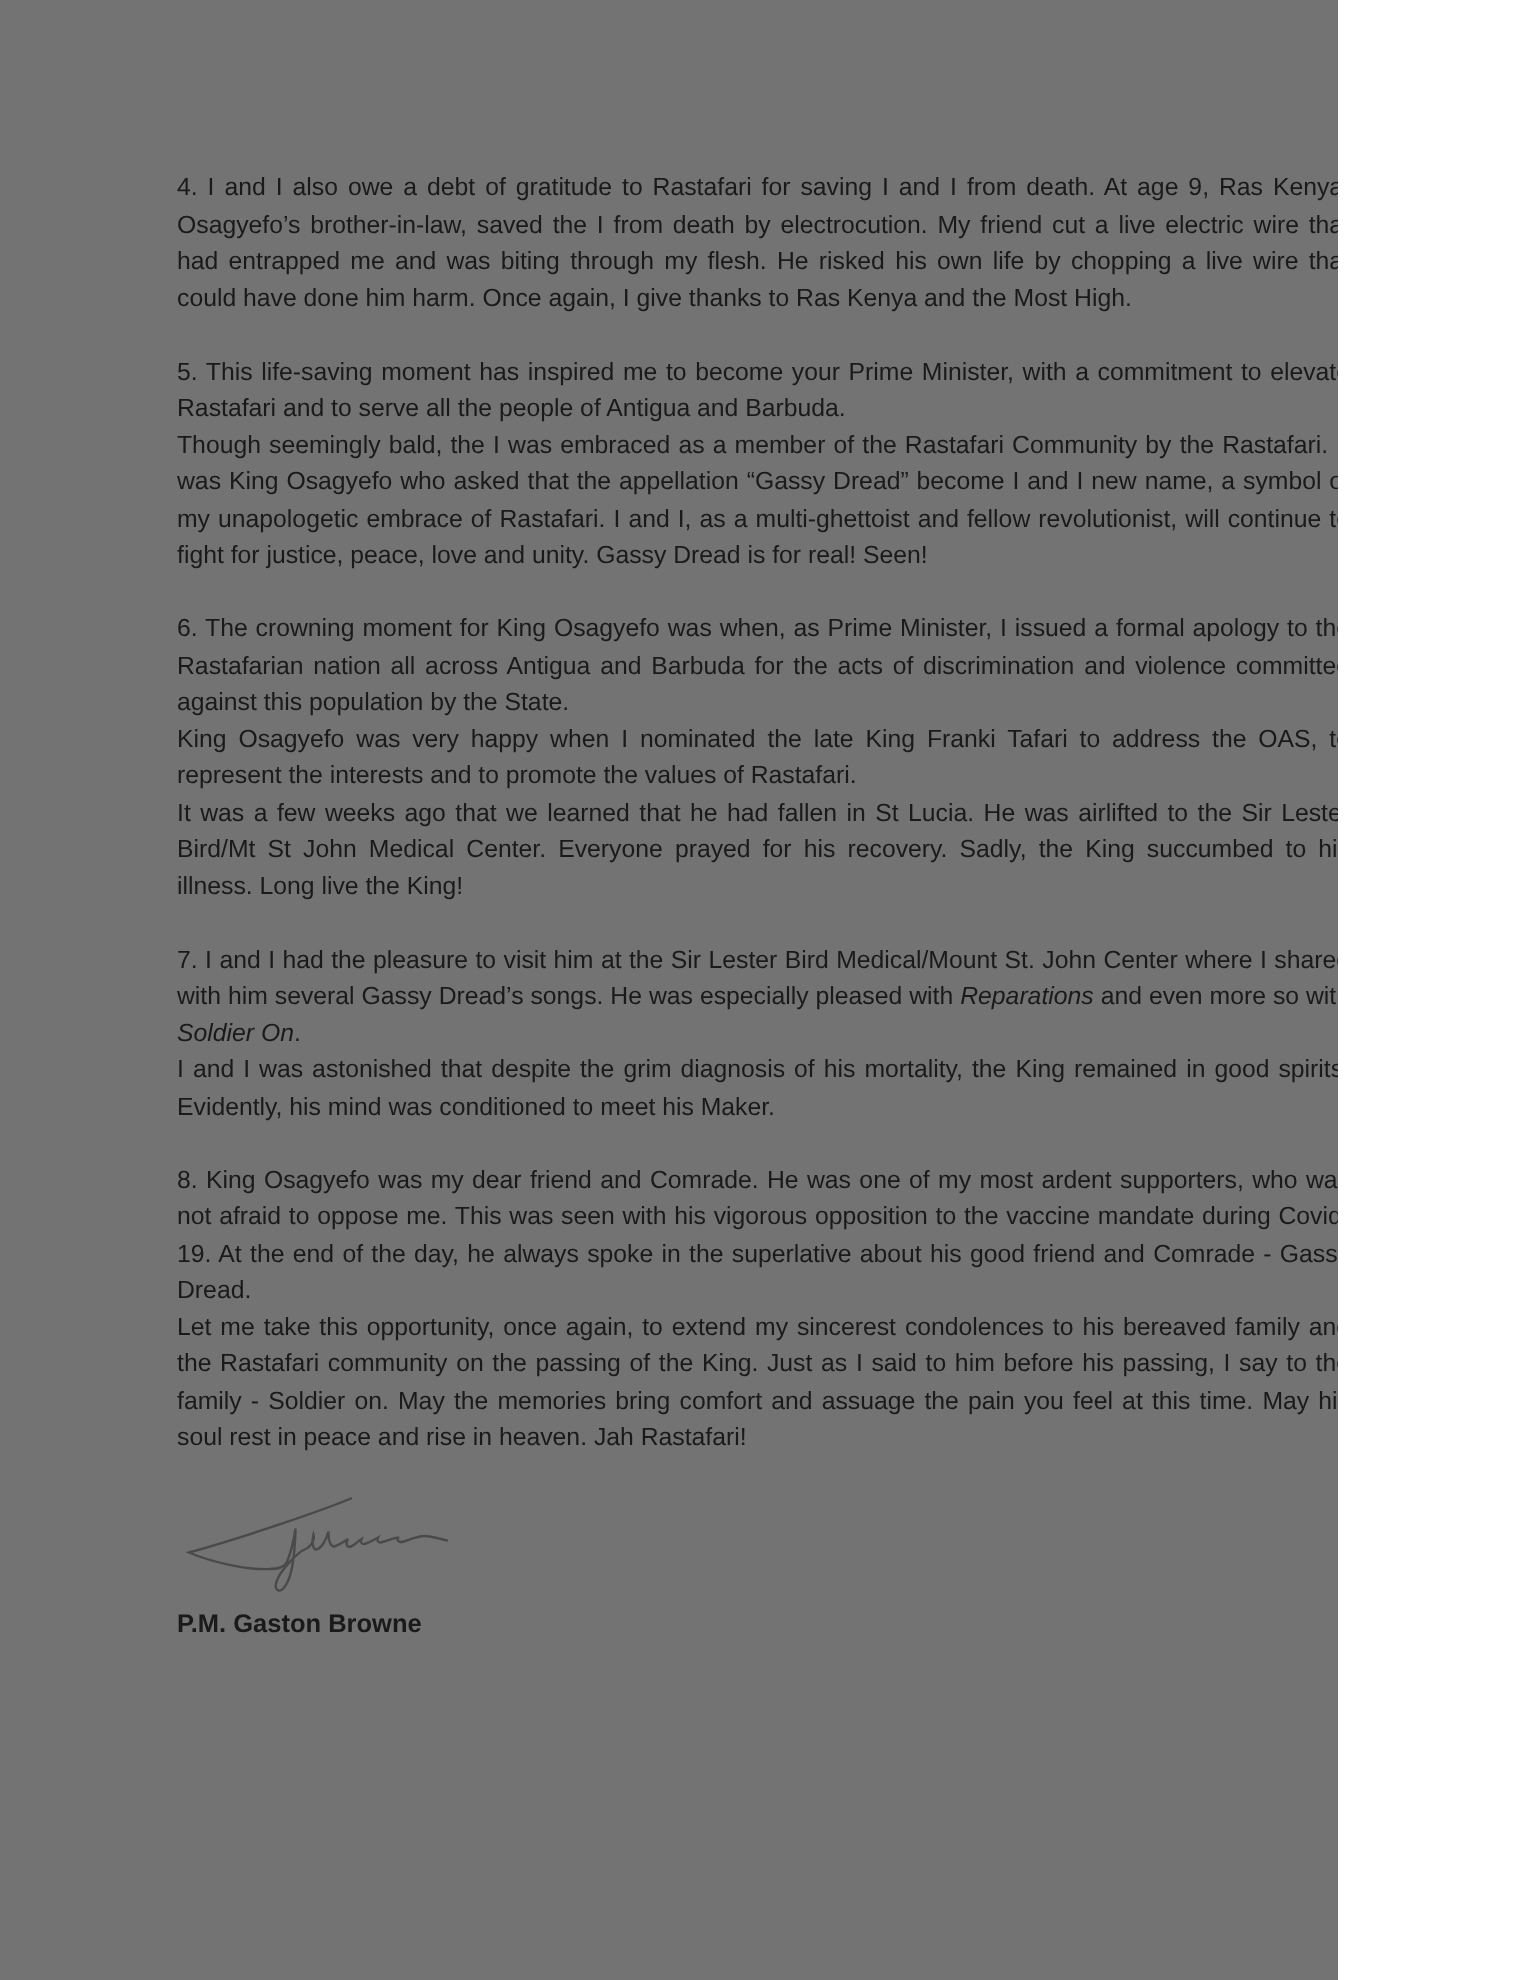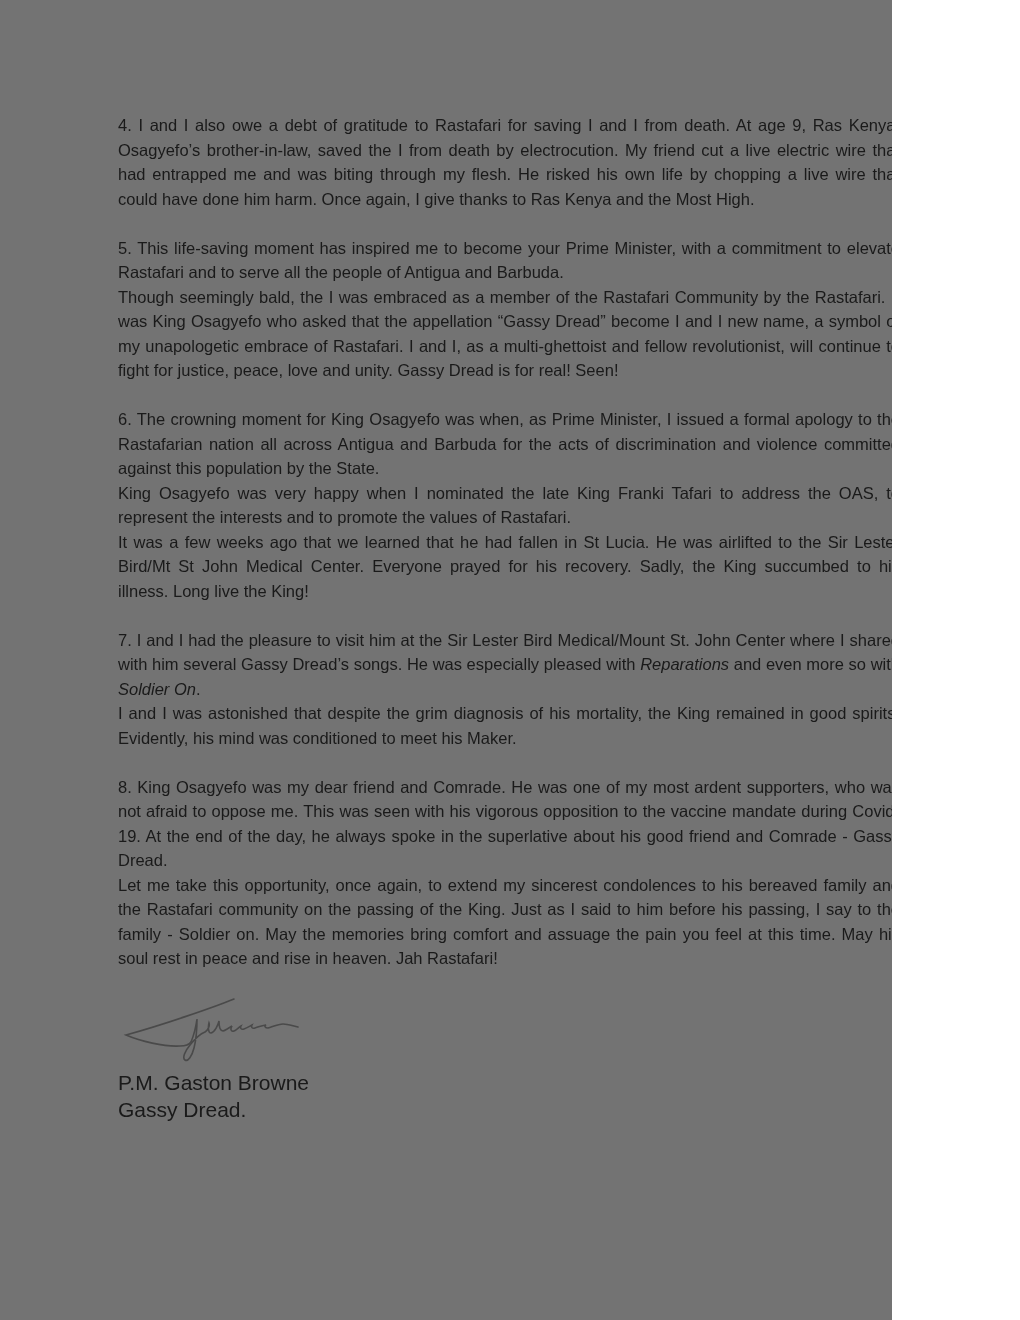--- a/index.html
+++ b/index.html
@@ -31,39 +31,39 @@
   }
   .para span.b  { font-weight: 400; }
   .para span.i  { font-style: italic; }
   .signature {
     margin: 14px 0 4px 4px;
     width: 200px;
     height: 70px;
   }
   .signature svg { display: block; }
   .closing {
-    font-size: 21px;
+    font-size: 17px;
     line-height: 27px;
     color: #1a1a1a;
+    font-weight: bold;
   }
 </style>
 </head>
 <body>
 
 <div class="page">
   <div class="body-text">
       <p class="para"><span class="">4. I and I also owe a debt of gratitude to Rastafari for saving I and I from death.  At age 9, Ras Kenya, Osagyefo’s brother-in-law, saved the I from death by electrocution. My friend cut a live electric wire that had entrapped me and was biting through my flesh. He risked his own life by chopping a live wire that could have done him harm.   Once again, I give thanks to Ras Kenya and the Most High.</span></p>
       <p class="para"><span class="">5. This life-saving moment has inspired me to become your Prime Minister, with a commitment to elevate Rastafari and to serve all the people of Antigua and Barbuda.</span><br><span class="">Though seemingly bald, the I was embraced as a member of the Rastafari Community by the Rastafari. It was King Osagyefo who asked that the appellation “</span><span class="b ">Gassy Dread</span><span class="">” become I and I new name, a symbol of my unapologetic embrace of Rastafari. I and I, as a multi-ghettoist and fellow revolutionist, will continue to fight for justice, peace, love and unity.  </span><span class="b ">Gassy Dread</span><span class=""> is for real! Seen!</span></p>
       <p class="para"><span class="">6. The crowning moment for King Osagyefo was when, as Prime Minister, I issued a formal apology to the Rastafarian nation all across Antigua and Barbuda for the acts of discrimination and violence committed against this population by the State.</span><br><span class="">King Osagyefo was very happy when I nominated the late King Franki Tafari to address the OAS, to represent the interests and to promote the values of Rastafari.</span><br><span class="">It was a few weeks ago that we learned that he had fallen in St Lucia.  He was airlifted to the Sir Lester Bird/Mt St John Medical Center. Everyone prayed  for  his recovery. Sadly, the King succumbed to his illness. Long live the King!</span></p>
       <p class="para"><span class="">7. I and I had the pleasure to visit him at the Sir Lester Bird Medical/Mount St. John Center where I shared with him several Gassy Dread’s songs.  He was especially pleased with </span><span class="b i">Reparations</span><span class=""> and even more so with </span><span class="b i">Soldier On</span><span class="">.</span><br><span class="">I and I was astonished that despite the grim diagnosis of his mortality, the King remained in good spirits.  Evidently, his mind was conditioned to meet his Maker.</span></p>
       <p class="para"><span class="">8. King Osagyefo was my dear friend and Comrade. He was one of my most ardent supporters, who was not afraid to oppose me.  This was seen with his vigorous opposition to the vaccine mandate during Covid-19. At the end of the day, he always spoke in the superlative about his good friend and Comrade - Gassy Dread.</span><br><span class="">Let me take this opportunity, once again, to extend my sincerest condolences to his bereaved family and the Rastafari community on the passing of the King.  Just as I said to him before his passing, I say to the family - Soldier on. May the memories bring comfort and assuage the pain you feel at this time. May his soul rest in peace and rise in heaven.  Jah Rastafari!</span></p>
       <div class="signature">
         <svg width="200" height="70" viewBox="0 0 200 70">
           <path d="M112,4 C90,13 40,30 4,40 C18,46 42,52 58,51 C63,51 67,50 69,47" fill="none" stroke="#4a4a4a" stroke-width="1.6" stroke-linecap="round"></path>
           <path d="M69,47 C72,40 74,31 75,24 C75,31 74,45 72,53 C70,61 66,67 63,65 C60,63 63,56 68,50 C72,45 78,39 83,37 C86,35 88,31 87,28 C86,32 86,38 89,38 C93,37 96,30 97,26 C97,31 98,36 101,36 C104,35 107,33 110,31 C108,34 109,37 112,36 C115,35 117,32 119,31 C118,33 119,35 122,34 C125,33 128,31 130,30 C129,32 130,34 133,33 C137,32 141,30 144,30 C142,31 143,33 146,33 C150,32 156,29 161,29 C166,29 171,31 176,32" fill="none" stroke="#4a4a4a" stroke-width="1.6" stroke-linecap="round"></path>
         </svg>
       </div>
       <div class="closing">
         <div>P.M. Gaston Browne</div>
-        <div>Gassy Dread.</div>
       </div>
     </div>
 </div>
 
 </body></html>

